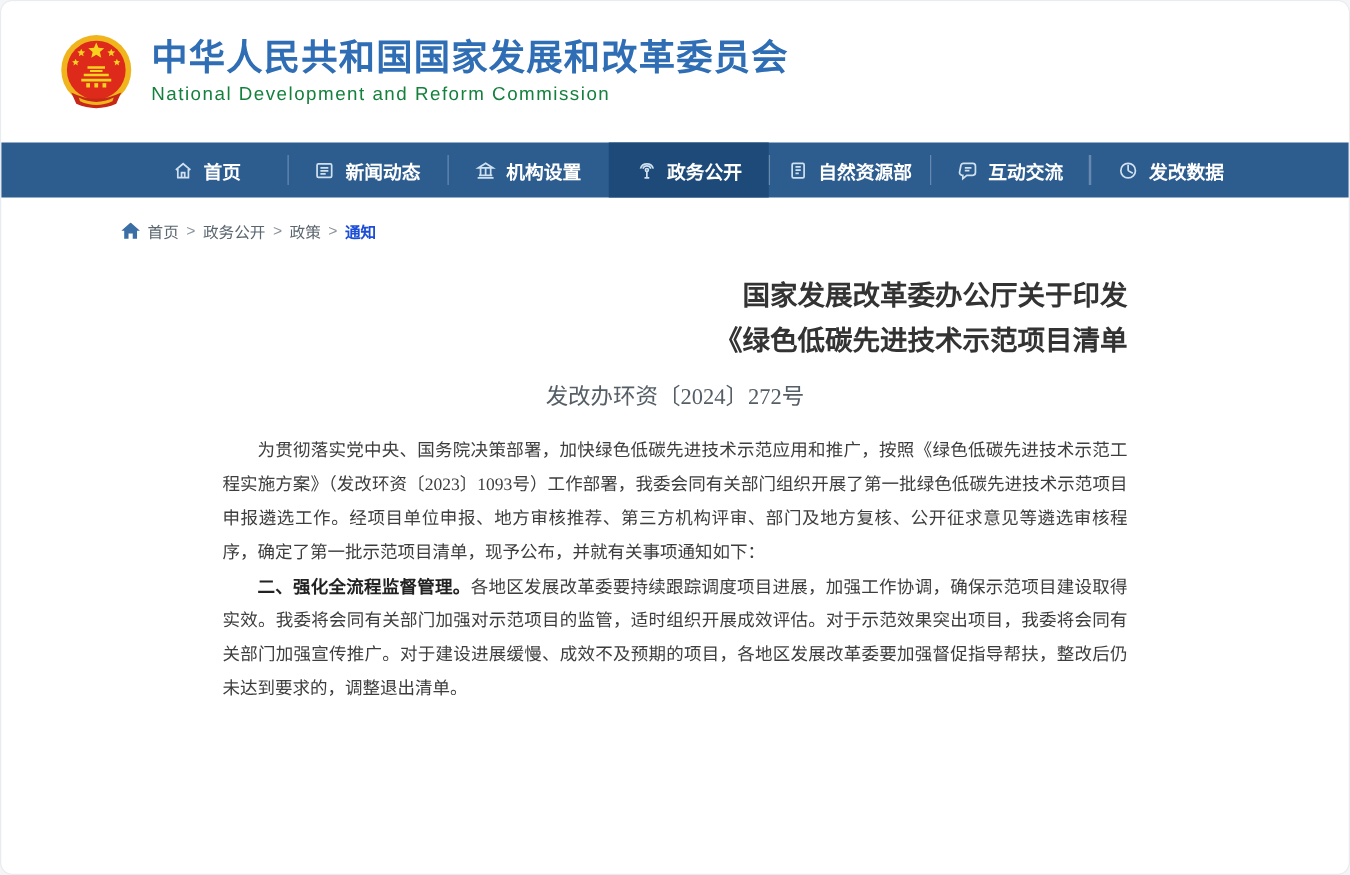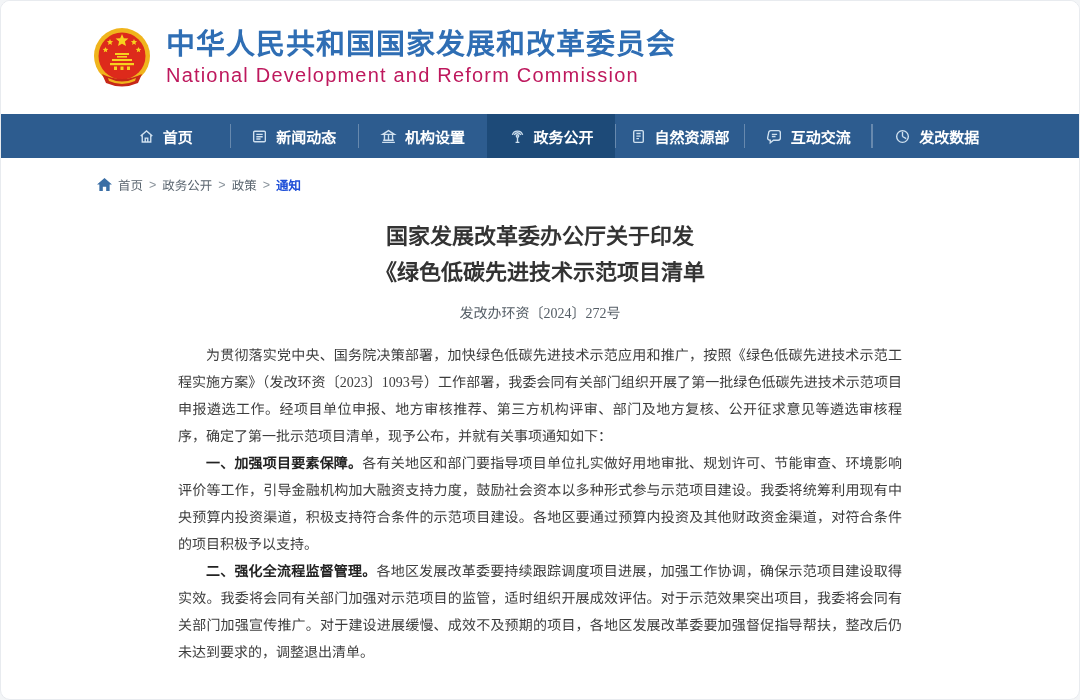--- a/index.html
+++ b/index.html
@@ -16,34 +16,34 @@
     border:1px solid #e8ebef;
     overflow:hidden;
   }
 
   
   .site-header {
     height:113px;
     background:#ffffff;
     display:flex;
     align-items:center;
-    padding-left:89px;
+    padding-left:44px;
   }
   .emblem { width:64px; height:64px; flex:0 0 auto; }
   .brand-text { margin-left:12px; }
   .brand-zh {
     color:#2f6eb4;
     font-size:29px;
     font-weight:bold;
     letter-spacing:1px;
     line-height:1.15;
   }
   .brand-en {
-    color:#be185d;
-    font-size:20px;
+    color:#15803d;
+    font-size:15px;
     letter-spacing:1.2px;
     margin-top:3px;
   }
 
   
   .main-nav {
     height:44px;
     background:#2d5c8f;
     display:flex;
     align-items:stretch;
@@ -96,31 +96,31 @@
   .crumb-current { color:#1d4ed8; font-weight:bold; }
 
   
   .article {
     width:724px;
     margin:0 auto;
     color:#3d3d3d;
   }
   .doc-title {
     margin-top:25px;
-    text-align:center;
+    text-align:right;
     font-size:22px;
     font-weight:bold;
     color:#333333;
     line-height:1.62;
     font-family:"Liberation Sans", sans-serif;
   }
   .doc-number {
     margin-top:12px;
     text-align:center;
-    font-size:14px;
+    font-size:18px;
     color:#555e66;
     font-family:"Liberation Serif", serif;
   }
   .doc-body {
     margin-top:20px;
     font-family:"Liberation Serif", serif;
     font-size:14px;
     line-height:1.93;
     text-align:justify;
     color:#3d3d3d;
@@ -246,20 +246,19 @@
 
   <main class="article">
     <h1 class="doc-title">
       <span>国家发展改革委办公厅关于印发</span><br>
       <span>《绿色低碳先进技术示范项目清单</span><br>
     </h1>
     <div class="doc-number">发改办环资〔2024〕272号</div>
 
     <div class="doc-body">
       <p class="indent">为贯彻落实党中央、国务院决策部署，加快绿色低碳先进技术示范应用和推广，按照《绿色低碳先进技术示范工程实施方案》（发改环资〔2023〕1093号）工作部署，我委会同有关部门组织开展了第一批绿色低碳先进技术示范项目申报遴选工作。经项目单位申报、地方审核推荐、第三方机构评审、部门及地方复核、公开征求意见等遴选审核程序，确定了第一批示范项目清单，现予公布，并就有关事项通知如下：</p>
-      <p class="indent"><span class="section-heading">一、加强项目要素保障。</span><span>各有关地区和部门要指导项目单位扎实做好用地审批、规划许可、节能审查、环境影响评价等工作，引导金融机构加大融资支持力度，鼓励社会资本以多种形式参与示范项目建设。我委将统筹利用现有中央预算内投资渠道，积极支持符合条件的示范项目建设。各地区要通过预算内投资及其他财政资金渠道，对符合条件的项目积极予以支持。</span></p>
       <p class="indent"><span class="section-heading">二、强化全流程监督管理。</span><span>各地区发展改革委要持续跟踪调度项目进展，加强工作协调，确保示范项目建设取得实效。我委将会同有关部门加强对示范项目的监管，适时组织开展成效评估。对于示范效果突出项目，我委将会同有关部门加强宣传推广。对于建设进展缓慢、成效不及预期的项目，各地区发展改革委要加强督促指导帮扶，整改后仍未达到要求的，调整退出清单。</span></p>
 
     </div>
 
   </main>
 
 </div>
 
 </body></html>

